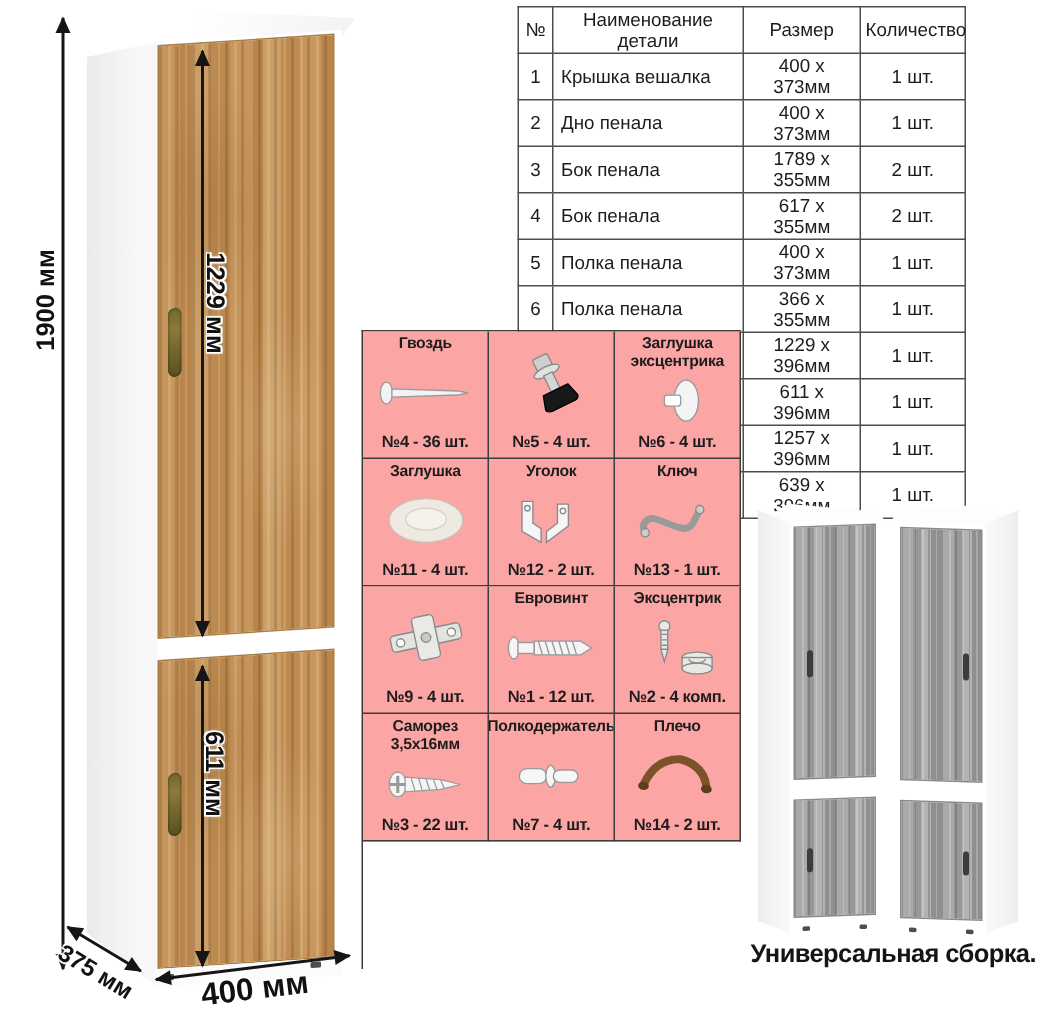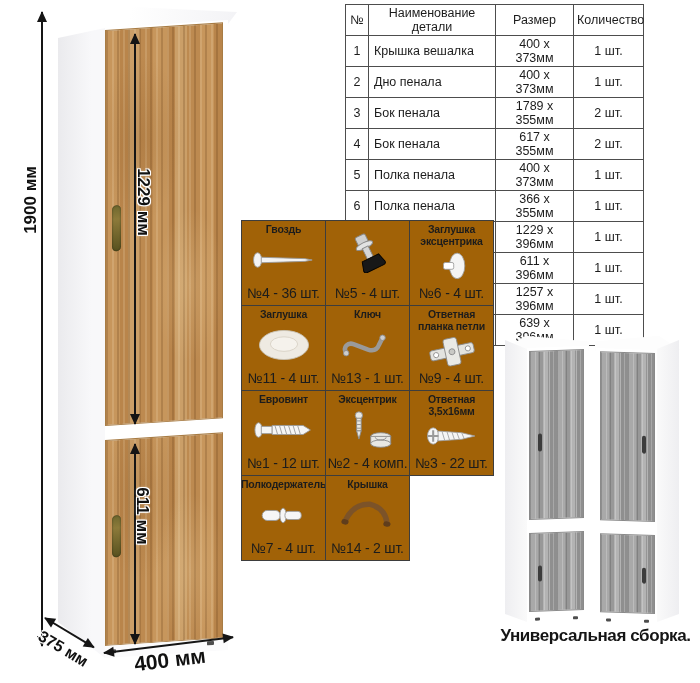--- a/index.html
+++ b/index.html
@@ -48,27 +48,27 @@
   .parts{position:absolute;left:345px;top:4px;border-collapse:collapse;table-layout:fixed;width:298px;
       font-size:12.5px;line-height:1.12;}
   .parts th,.parts td{border:1px solid #4d4d4d;padding:1px 3px;height:17px;font-weight:normal;}
   .parts th{text-align:center;}
   .parts td{text-align:center;}
   .parts td.nm{text-align:left;padding-left:5px;}
 
   
   .hw{position:absolute;left:241px;top:220px;display:grid;grid-template-columns:repeat(3,84px);
       grid-auto-rows:85px;border-top:1px solid #3d3d3d;border-left:1px solid #3d3d3d;}
-  .hw-cell{border-right:1px solid #3d3d3d;border-bottom:1px solid #3d3d3d;background:#a16207;
+  .hw-cell{border-right:1px solid #3d3d3d;border-bottom:1px solid #3d3d3d;background:#fca5a5;
       display:flex;flex-direction:column;align-items:center;overflow:hidden;}
   .hw-cell.ghost{border:none;background:transparent;}
   .hw-title{font-weight:bold;font-size:10.5px;line-height:1.12;text-align:center;padding:3px 1px 0;letter-spacing:-0.2px;}
   .hw-icon{flex:1;min-height:0;display:flex;align-items:center;justify-content:center;width:100%;}
   .hw-icon svg{max-width:72px;max-height:100%;}
-  .hw-count{font-weight:normal;font-size:14px;padding-bottom:4px;letter-spacing:-0.2px;}
+  .hw-count{font-weight:bold;font-size:11px;padding-bottom:4px;letter-spacing:-0.2px;}
 
   
   .gcab-side{position:absolute;width:24px;height:282px;background:linear-gradient(to right,#ededf0,#fafafa);}
   .gcab-front{position:absolute;width:61px;height:274px;background:#fff;}
   .gdoor{position:absolute;width:55px;
       background:
         repeating-linear-gradient(90deg,rgba(60,60,60,.25) 0 1px,rgba(0,0,0,0) 1px 5px,rgba(255,255,255,.22) 5px 6px,rgba(0,0,0,0) 6px 9px),
         repeating-linear-gradient(90deg,#a9a9a9 0 8px,#989898 8px 13px,#b3b3b3 13px 20px,#8f8f8f 20px 27px);
       border:1px solid #8a8a8a;}
   .ghandle{position:absolute;width:4px;background:#3c3c3c;border-radius:2px;}
@@ -234,36 +234,49 @@
       <div class="hw-title">Заглушка</div>
       <div class="hw-icon">
         <svg viewBox="0 0 72 44" width="70" height="40">
           <ellipse cx="36" cy="22" rx="27" ry="16" fill="#eeeae2" stroke="#c9c2b4"></ellipse>
           <ellipse cx="36" cy="21" rx="15" ry="8" fill="#f5f2ec" stroke="#d8d2c6"></ellipse>
           </svg>
       </div>
       <div class="hw-count">№11 - 4 шт.</div>
     </div>
 
+    <div class="hw-cell">
+      <div class="hw-title">Уголок</div>
+      <div class="hw-icon">
+        <svg viewBox="0 0 72 44" width="70" height="40">
+            <g fill="#f5f5f5" stroke="#8a8a8a">
+          <path d="M14 8 v22 l14 8 v-10 l-6 -4 v-16 z"></path>
+          <path d="M40 10 v14 l-8 6 v8 l16 -12 v-16 z"></path>
+          <circle cx="18" cy="13" r="2" fill="#fff"></circle>
+              <circle cx="44" cy="15" r="2" fill="#fff"></circle>
+            </g>
+          </svg>
+      </div>
+      <div class="hw-count">№12 - 2 шт.</div>
+    </div>
 
     <div class="hw-cell">
       <div class="hw-title">Ключ</div>
       <div class="hw-icon">
         <svg viewBox="0 0 72 44" width="70" height="40">
           <path d="M12 31 c-4 -7 2 -12 8 -10 l16 6 c6 2 10 0 12 -5 l4 -8" fill="none" stroke="#9a9a9a" stroke-width="5" stroke-linecap="round"></path>
           <circle cx="12" cy="31" r="3" fill="#cdcdcd" stroke="#8a8a8a"></circle>
           <circle cx="52" cy="14" r="3" fill="#cdcdcd" stroke="#8a8a8a"></circle>
           </svg>
       </div>
       <div class="hw-count">№13 - 1 шт.</div>
     </div>
 
 
     <div class="hw-cell">
-      <div class="hw-title">Ответная планка петли</div>
       <div class="hw-icon">
         <svg viewBox="0 0 72 44" width="70" height="40">
             <g transform="rotate(-12 36 22)">
           <rect x="10" y="16" width="52" height="12" rx="3" fill="#e3e3df" stroke="#8a8a8a"></rect>
           <rect x="28" y="6" width="16" height="32" rx="3" fill="#e9e9e5" stroke="#8a8a8a"></rect>
           <circle cx="17" cy="22" r="3" fill="#fff" stroke="#8a8a8a"></circle>
           <circle cx="55" cy="22" r="3" fill="#fff" stroke="#8a8a8a"></circle>
           <circle cx="36" cy="22" r="3.5" fill="#c9c9c5" stroke="#8a8a8a"></circle>
             </g>
           </svg>
@@ -300,21 +313,21 @@
           <ellipse cx="50" cy="37" rx="11" ry="4"></ellipse>
           <path d="M44 30 a6 3 0 0 0 12 0" fill="none"></path>
             </g>
           <path d="M24 12 h4 M24 16 h4 M24 20 h4" stroke="#8a8a8a"></path>
           </svg>
       </div>
       <div class="hw-count">№2 - 4 комп.</div>
     </div>
 
     <div class="hw-cell">
-      <div class="hw-title">Ответная 3,5х16мм</div>
+      <div class="hw-title">Саморез 3,5х16мм</div>
       <div class="hw-icon">
         <svg viewBox="0 0 72 44" width="70" height="36">
             <g fill="#f5f5f5" stroke="#9a9a9a">
           <ellipse cx="13" cy="22" rx="7" ry="10"></ellipse>
           <path d="M19 16 L48 18 L64 22 L48 26 L19 28 z"></path>
             </g>
           <path d="M13 15 v14 M6.5 22 h13" stroke="#9a9a9a" stroke-width="2.5" fill="none"></path>
           <path d="M24 17 l3 10 M30 17 l3 10 M36 17.5 l3 9 M42 18 l3 8 M48 18.5 l3 7" stroke="#9a9a9a" fill="none"></path>
           </svg>
       </div>
@@ -329,21 +342,21 @@
           <rect x="12" y="17" width="20" height="11" rx="5.5"></rect>
           <ellipse cx="35" cy="22.5" rx="3.5" ry="8"></ellipse>
           <rect x="37" y="18" width="18" height="9" rx="4.5"></rect>
             </g>
           </svg>
       </div>
       <div class="hw-count">№7 - 4 шт.</div>
     </div>
 
     <div class="hw-cell">
-      <div class="hw-title">Крышка</div>
+      <div class="hw-title">Плечо</div>
       <div class="hw-icon">
         <svg viewBox="0 0 72 44" width="70" height="40">
             <g transform="rotate(8 36 22)">
           <path d="M12 32 Q18 12 36 10 Q54 12 58 28" fill="none" stroke="#7c5328" stroke-width="6" stroke-linecap="round"></path>
           <ellipse cx="12" cy="33" rx="4" ry="3" fill="#5f3d1c"></ellipse>
           <ellipse cx="58" cy="29" rx="4" ry="3" fill="#5f3d1c"></ellipse>
             </g>
           </svg>
       </div>
       <div class="hw-count">№14 - 2 шт.</div>

